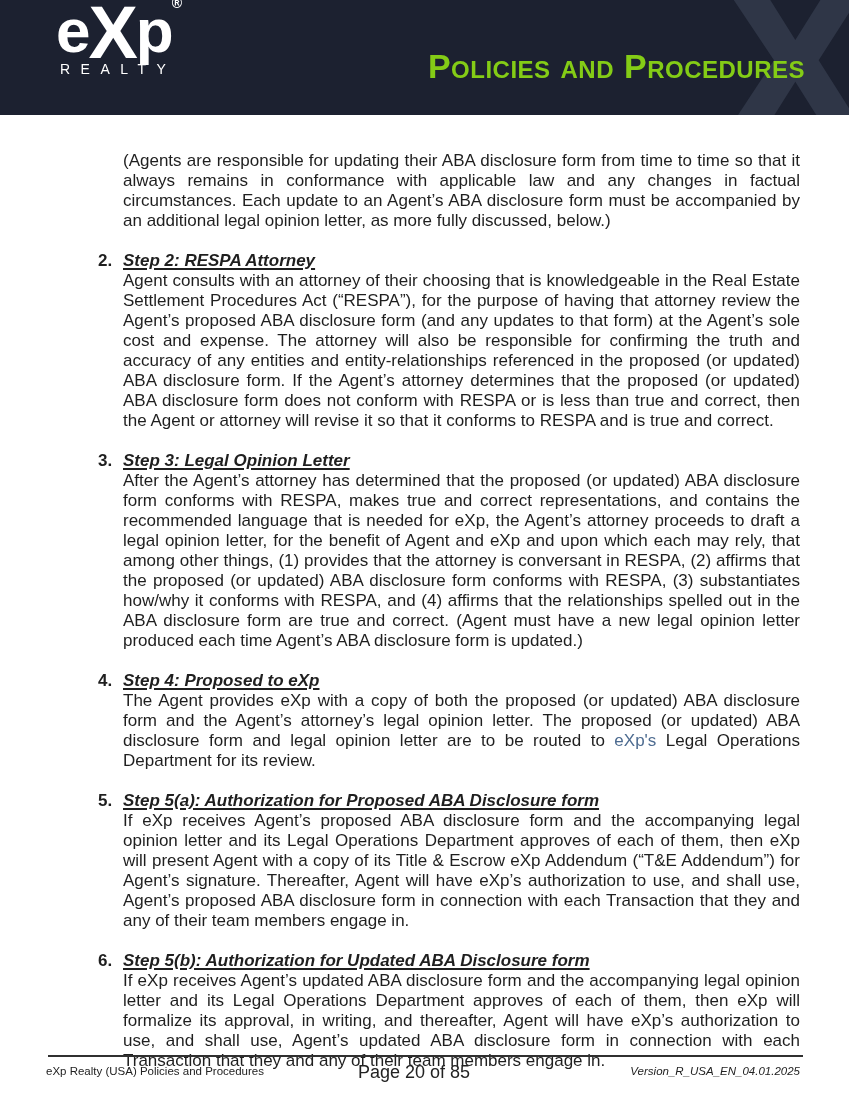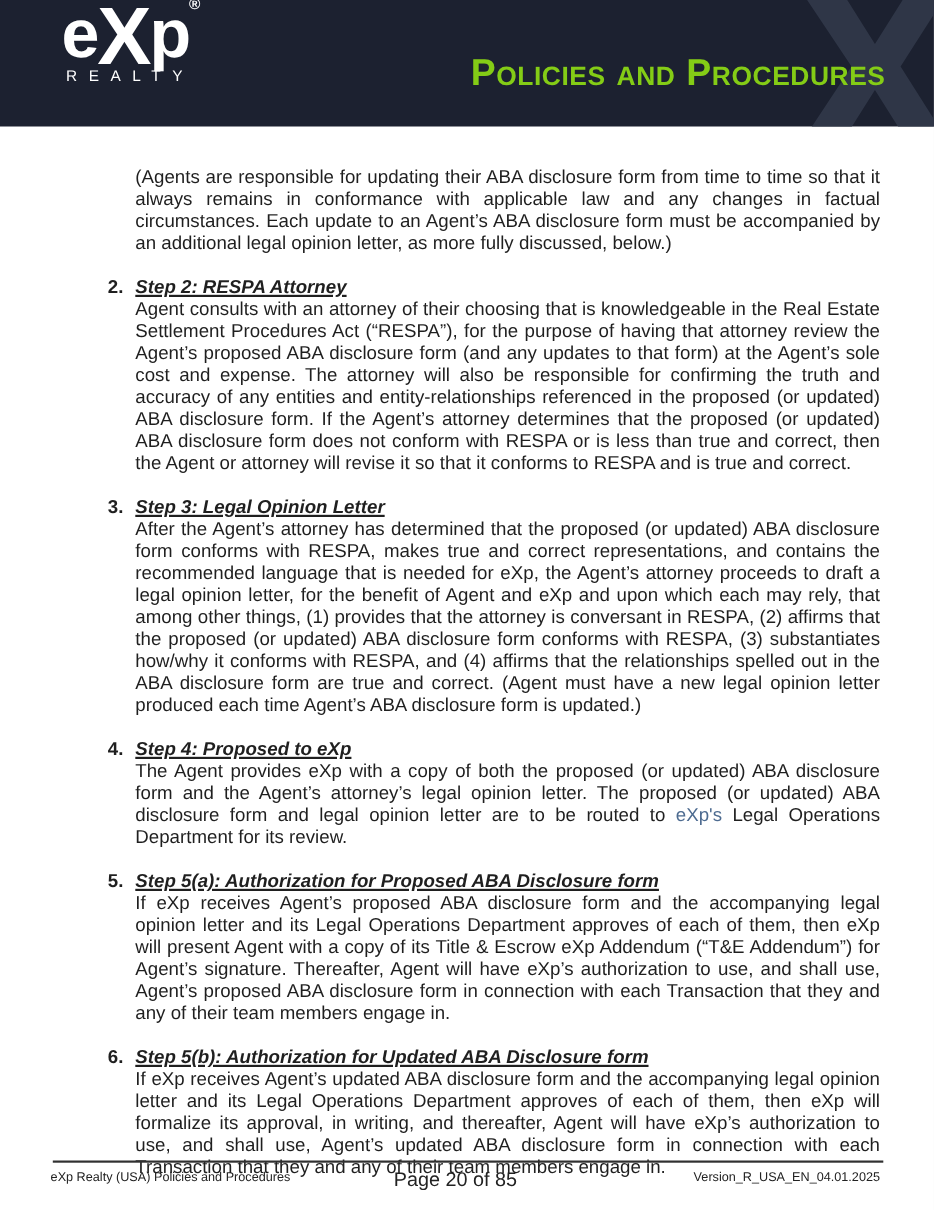--- a/index.html
+++ b/index.html
@@ -114,21 +114,21 @@
   .footer {
     position: absolute;
     left: 28px;
     width: 772px;
     top: 1062px;
     font-size: 11.5px;
     color: #222222;
   }
   .footer-left  { position: absolute; left: 0;  top: 3px; margin-left: 18px; }
   .footer-center{ position: absolute; left: 0; right: 0; top: 0; text-align: center; font-size: 18px; }
-  .footer-right { position: absolute; right: 0; top: 3px; }
+  .footer-right { position: absolute; right: 0; top: 3px; font-style: italic; }
 </style>
 </head>
 <body>
 
 <div class="page">
 
   <header class="banner">
     <div class="watermark">X</div>
     <div class="logo">
       <div class="logo-word">

